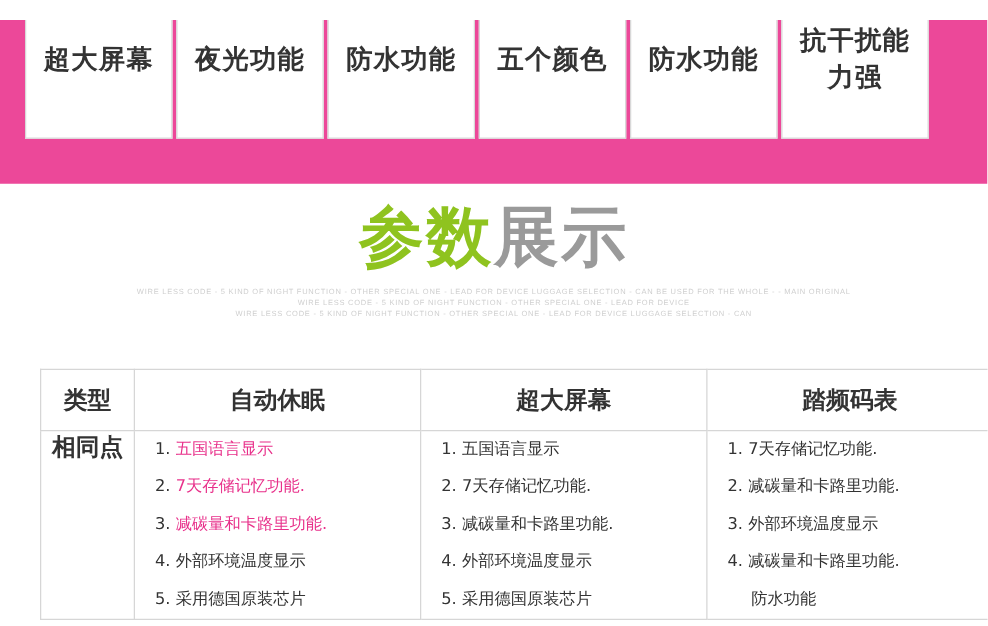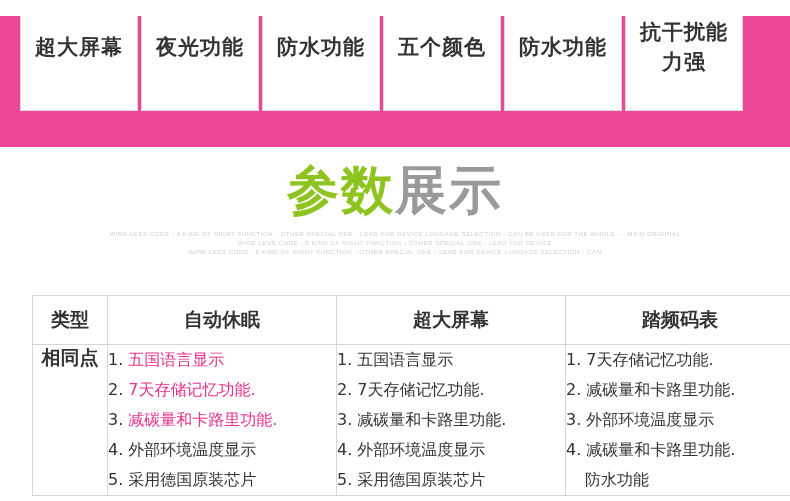--- a/index.html
+++ b/index.html
@@ -120,25 +120,26 @@
     vertical-align: middle;
     font-size: 19px;
     font-weight: bold;
     color: #333333;
     font-family: Liberation Serif, serif;
   }
   .cell-list {
     padding: 22px 8px 10px 18px;
   }
   .cell-list .li {
-    font-size: 16px;
+    font-size: 13px;
     line-height: 30px;
     color: #333333;
     white-space: nowrap;
     font-family: "DejaVu Sans", "Liberation Sans", sans-serif;
+    margin-left: 16px;
   }
   .cell-list .li .num {
     color: #333333;
   }
   .cell-list .li.hl .txt {
     color: #e8308a;
   }
   .cell-list .li .txt {
     color: #333333;
   }

